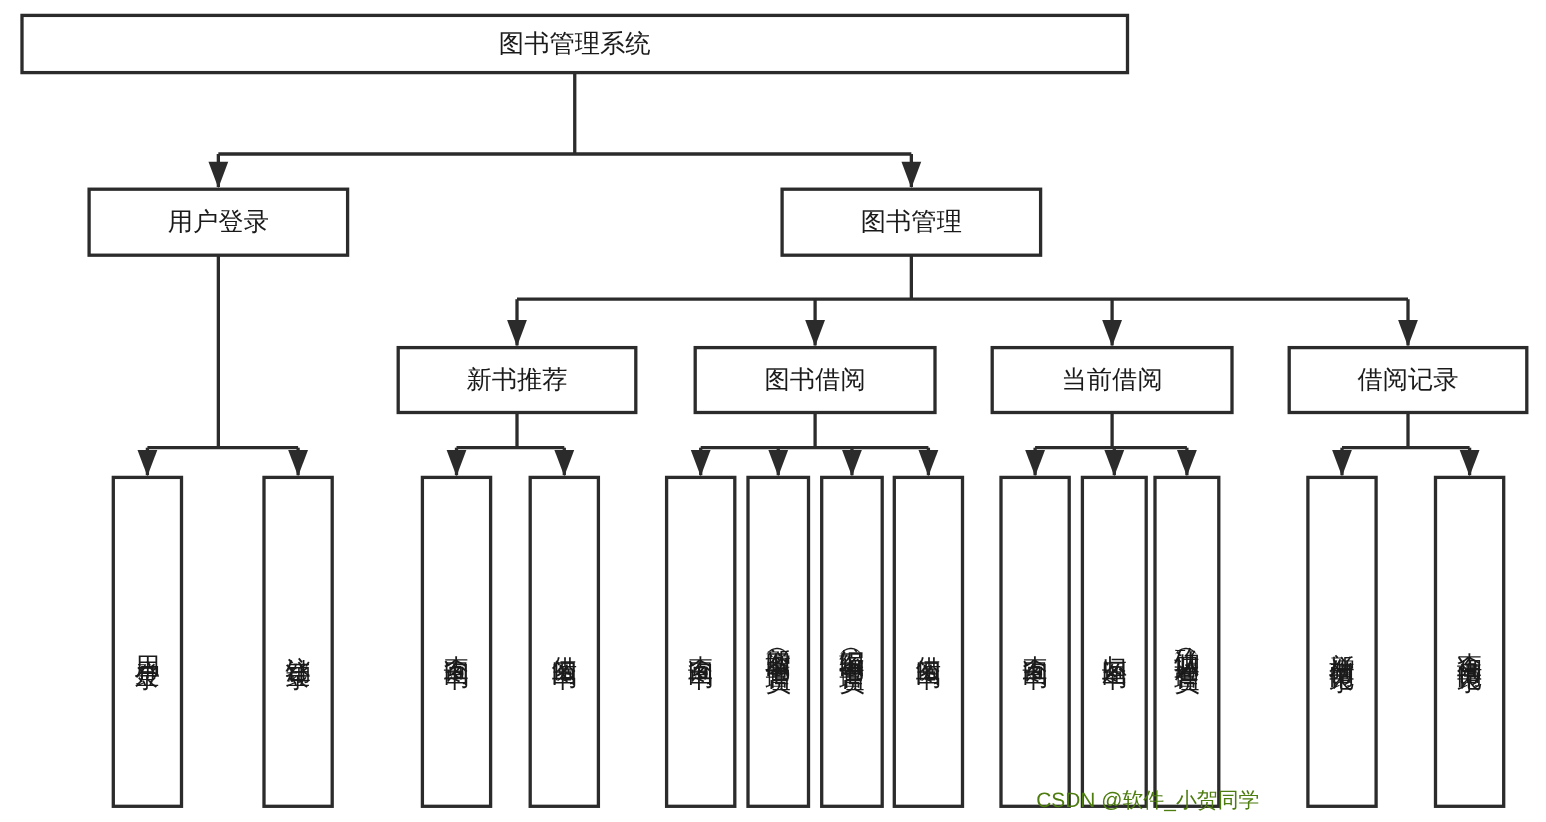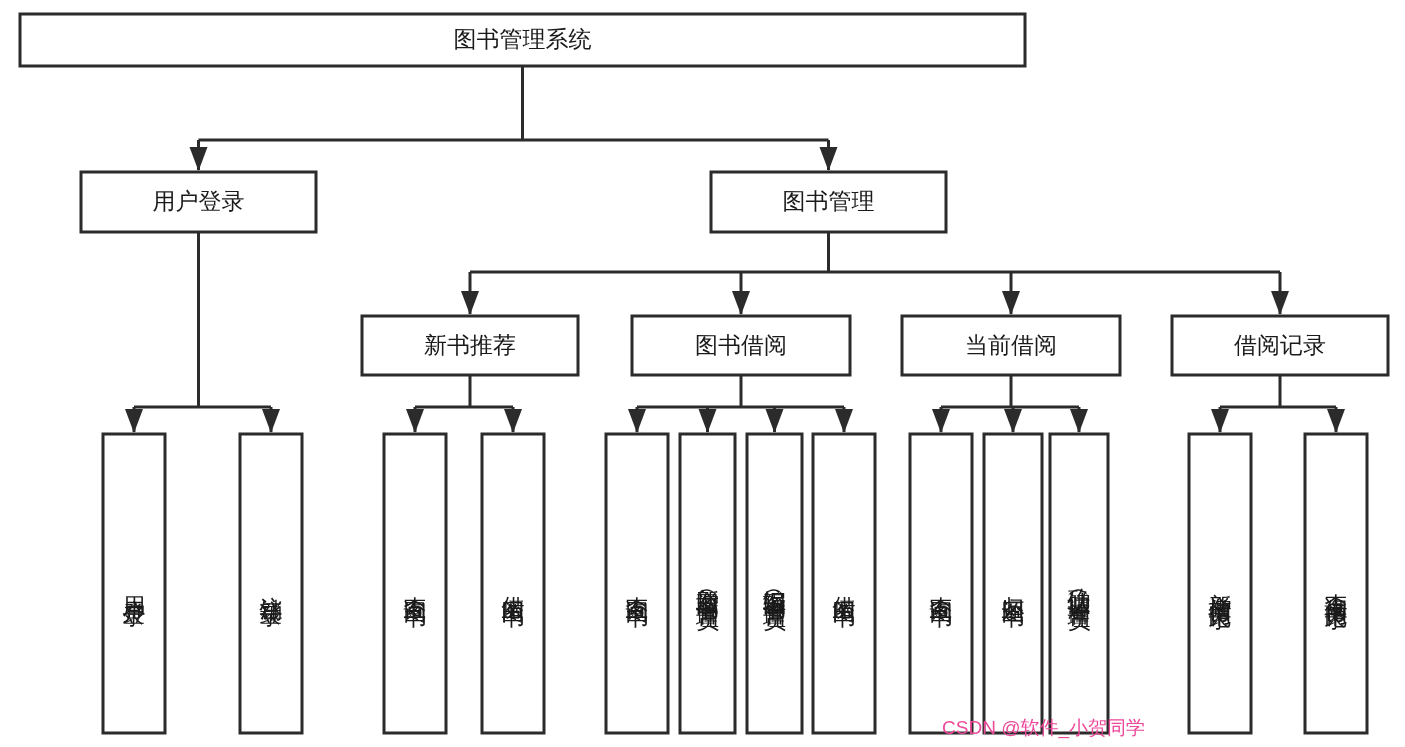--- a/index.html
+++ b/index.html
@@ -38,21 +38,21 @@
     line-height:1;
     letter-spacing:3px;
     color:#1a1a1a;
     white-space:nowrap;
   }
   .watermark{
     position:absolute;
     right:8px;bottom:6px;
     font-family:"Liberation Sans","DejaVu Sans",sans-serif;
     font-size:19px;
-    color:#ec4899;
+    color:#4d7c0f;
     white-space:nowrap;
   }
 </style>
 </head>
 <body>
 
 <div id="diagram-root">
   <svg class="diagram" id="diagram-svg" viewBox="0 0 1405 747" xmlns="http://www.w3.org/2000/svg">
       <line x1="522.5" y1="66" x2="522.5" y2="140" class="connector"></line>
       <line x1="198.5" y1="140" x2="828.5" y2="140" class="connector"></line>

